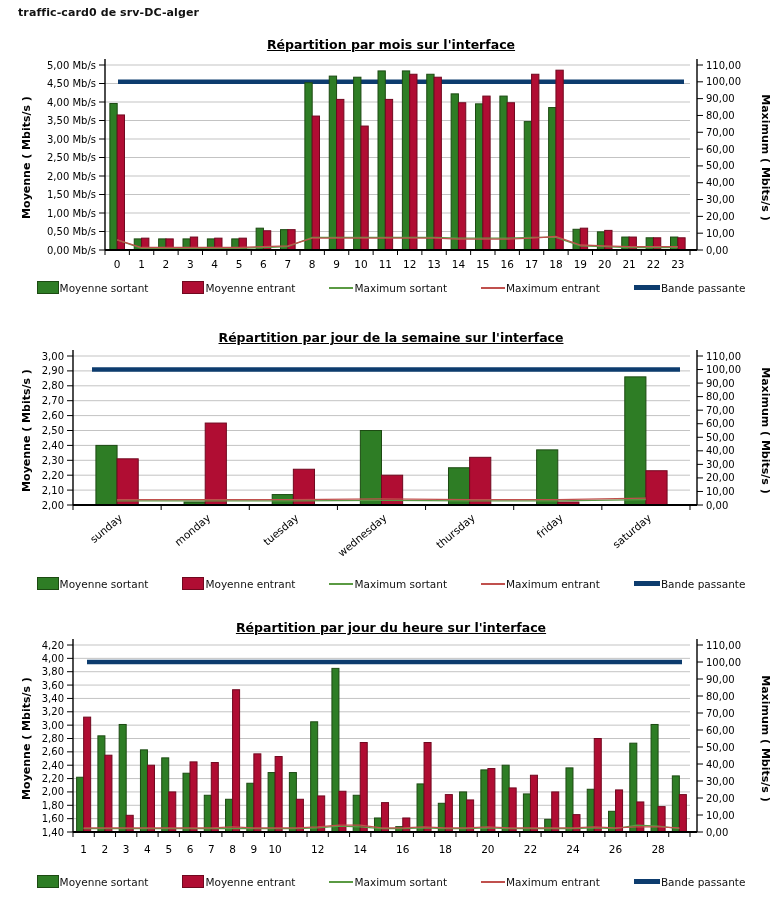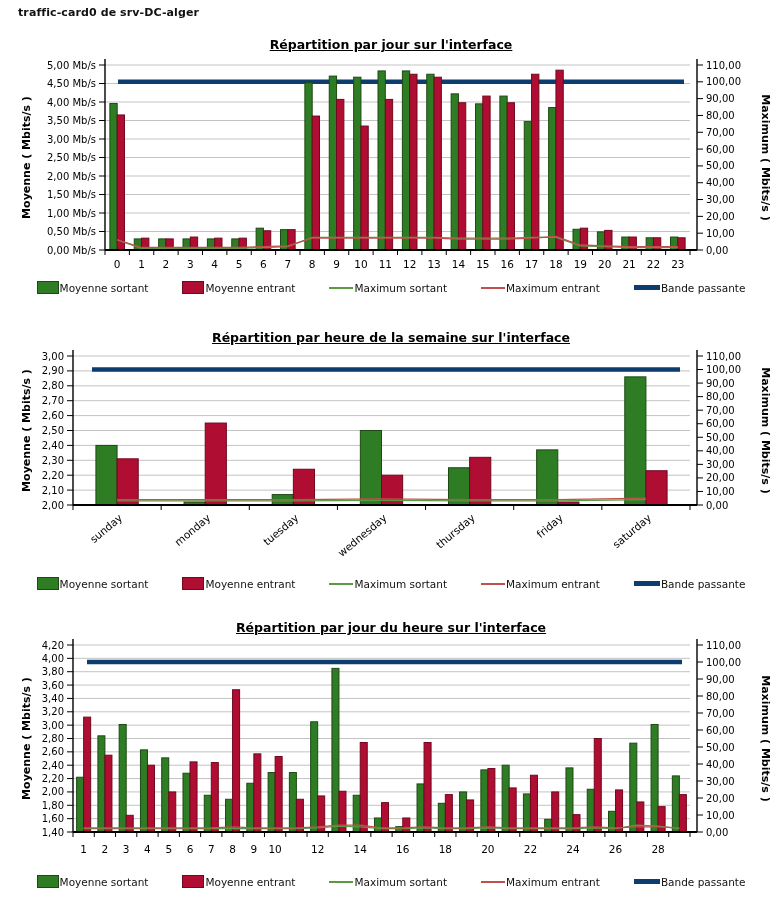--- a/index.html
+++ b/index.html
@@ -24,21 +24,21 @@
   .leg-item{display:flex;align-items:center;gap:1px;white-space:nowrap;}
   .sw-box{width:22px;height:13px;display:inline-block;box-sizing:border-box;border:1px solid #000;}
   .sw-line{width:24px;height:2px;display:inline-block;}
   .sw-thick{width:26px;height:5px;display:inline-block;}
 </style>
 </head>
 <body>
 
 <div class="hdr">traffic-card0 de srv-DC-alger</div>
 
-<h2 class="c-title" id="t0">Répartition par jour sur l'interface</h2>
+<h2 class="c-title" id="t0">Répartition par mois sur l'interface</h2>
 <svg class="c-plot" id="svg0" width="782" height="230" viewBox="0 0 782 230">
     <g>
       <line x1="105" y1="186.5" x2="690" y2="186.5" stroke="#c3c3c3" stroke-width="1"></line>
       <line x1="105" y1="168" x2="690" y2="168" stroke="#c3c3c3" stroke-width="1"></line>
       <line x1="105" y1="149.5" x2="690" y2="149.5" stroke="#c3c3c3" stroke-width="1"></line>
       <line x1="105" y1="131" x2="690" y2="131" stroke="#c3c3c3" stroke-width="1"></line>
       <line x1="105" y1="112.5" x2="690" y2="112.5" stroke="#c3c3c3" stroke-width="1"></line>
       <line x1="105" y1="94" x2="690" y2="94" stroke="#c3c3c3" stroke-width="1"></line>
       <line x1="105" y1="75.5" x2="690" y2="75.5" stroke="#c3c3c3" stroke-width="1"></line>
       <line x1="105" y1="57" x2="690" y2="57" stroke="#c3c3c3" stroke-width="1"></line>
@@ -221,21 +221,21 @@
     <span class="leg-item">
       <span class="sw-line" style="background: rgb(192, 80, 77);"></span>
       <span>Maximum entrant</span>
     </span>
     <span class="leg-item">
       <span class="sw-thick" style="background: rgb(13, 60, 110);"></span>
       <span>Bande passante</span>
     </span>
   </div>
 
-<h2 class="c-title" id="t1">Répartition par heure de la semaine sur l'interface</h2>
+<h2 class="c-title" id="t1">Répartition par jour de la semaine sur l'interface</h2>
 <svg class="c-plot" id="svg1" width="782" height="230" viewBox="0 0 782 230">
     <g>
       <line x1="73" y1="147.1" x2="690" y2="147.1" stroke="#c3c3c3" stroke-width="1"></line>
       <line x1="73" y1="132.2" x2="690" y2="132.2" stroke="#c3c3c3" stroke-width="1"></line>
       <line x1="73" y1="117.30000000000003" x2="690" y2="117.30000000000003" stroke="#c3c3c3" stroke-width="1"></line>
       <line x1="73" y1="102.4" x2="690" y2="102.4" stroke="#c3c3c3" stroke-width="1"></line>
       <line x1="73" y1="87.5" x2="690" y2="87.5" stroke="#c3c3c3" stroke-width="1"></line>
       <line x1="73" y1="72.59999999999998" x2="690" y2="72.59999999999998" stroke="#c3c3c3" stroke-width="1"></line>
       <line x1="73" y1="57.699999999999974" x2="690" y2="57.699999999999974" stroke="#c3c3c3" stroke-width="1"></line>
       <line x1="73" y1="42.800000000000026" x2="690" y2="42.800000000000026" stroke="#c3c3c3" stroke-width="1"></line>

